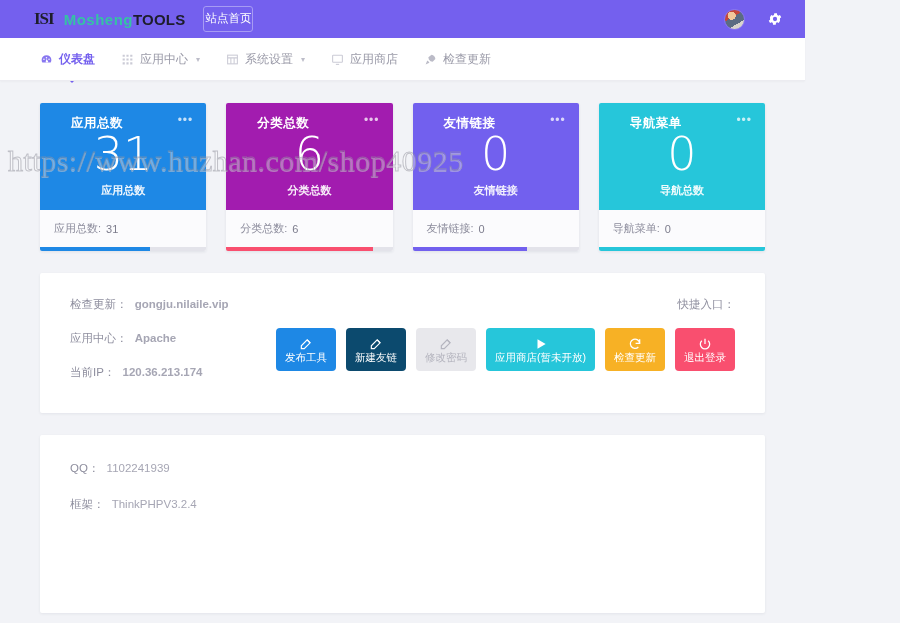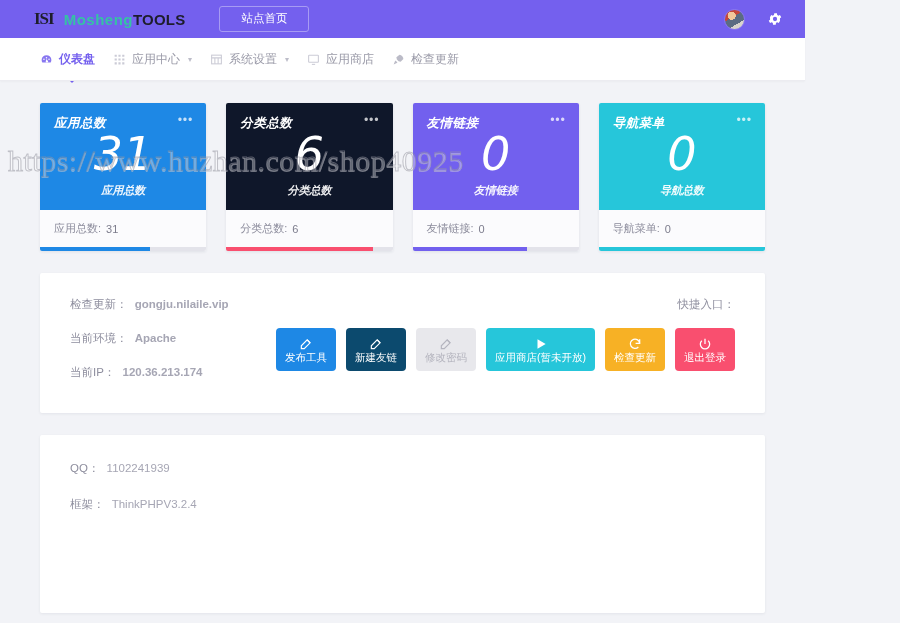--- a/index.html
+++ b/index.html
@@ -19,39 +19,39 @@
   }
   .logo-wrap { display: flex; align-items: center; margin-left: 34px; }
   .logo-mark {
     font-family: "Liberation Serif", "DejaVu Serif", serif;
     font-size: 17px; font-weight: bold; color: #1d1d2b;
     letter-spacing: -1px; margin-right: 10px;
   }
   .logo-a { color: #35c2a5; font-size: 15px; font-weight: bold; letter-spacing: .5px; }
   .logo-b { color: #1d1d2b; font-size: 15px; font-weight: bold; letter-spacing: .2px; }
   .site-home-btn {
-    margin-left: 34px; border: 1px solid #a79bf3; border-radius: 3px;
-    color: #ffffff; font-size: 11.5px; padding: 6px 21px; background: transparent;
+    margin-left: 18px; border: 1px solid #a79bf3; border-radius: 3px;
+    color: #ffffff; font-size: 11.5px; padding: 6px 1px; background: transparent;
     cursor: pointer; line-height: 1;
   }
   .topbar-right { position: absolute; right: 22px; top: 0; height: 38px;
                   display: flex; align-items: center; gap: 22px; }
   .avatar {
     width: 21px; height: 21px; border-radius: 50%;
     background:
       radial-gradient(circle at 35% 30%, #f2c79a 0 22%, transparent 23%),
       linear-gradient(150deg,#c4473a 0 38%, #5b6b82 38% 70%, #d9d4cc 70%);
     border: 1px solid #8b79f0; overflow: hidden;
   }
   .gear-icon { width: 16px; height: 16px; color: #fff; }
 
   
   .navbar {
     height: 43px; background: #ffffff; border-bottom: 1px solid #ececf1;
-    display: flex; align-items: center; padding-left: 40px; gap: 18px;
+    display: flex; align-items: center; padding-left: 40px; gap: 26px;
     box-shadow: 0 1px 2px rgba(0,0,0,.03);
   }
   .nav-item {
     display: flex; align-items: center; gap: 6px;
     font-size: 12px; color: #9a9aa8; cursor: pointer; white-space: nowrap;
   }
   .nav-item.active { color: #7460ee; font-weight: 600; }
   .nav-item .nico { width: 13px; height: 12px; display: inline-block; opacity: .85; }
   .caret { font-size: 8px; margin-left: 2px; color: #bdbdc9; }
 
@@ -67,21 +67,21 @@
     width: 0; height: 0; border-left: 14px solid transparent;
     border-right: 14px solid transparent; border-top: 14px solid #7460ee;
   }
 
   
   .cards { display: flex; gap: 20px; padding-top: 22px; }
   .card {
     flex: 1; background: #ffffff; border-radius: 2px;
     box-shadow: 0 1px 3px rgba(30,40,70,.09); overflow: hidden;
   }
-  .card-body { height: 107px; position: relative; padding: 12px 14px 0 14px; font-style: italic; }
+  .card-body { height: 107px; position: relative; padding: 12px 14px 0 31px; }
   .card-title { font-size: 12.5px; color: #ffffff; font-weight: 600; letter-spacing: .5px; }
   .card-dots {
     position: absolute; right: 13px; top: 13px; color: rgba(255,255,255,.75);
     font-size: 12px; letter-spacing: 1px; line-height: 8px; cursor: pointer;
   }
   .card-num {
     position: absolute; left: 0; right: 0; top: 28px; text-align: center;
     font-size: 46px; color: #ffffff; font-weight: 300; line-height: 1;
     font-family: "DejaVu Sans", sans-serif;
   }
@@ -229,21 +229,21 @@
         <div class="card-foot">
           <b>应用总数:</b>
           <span class="v">31</span>
         </div>
         <div class="bar-track">
           <div class="bar-fill" style="width:66%;background:#1e88e5"></div>
         </div>
       </div>
 
       <div class="card">
-        <div class="card-body" style="background:#0f172a">
+        <div class="card-body" style="background:#a21caf">
           <div class="card-title">分类总数</div>
           <div class="card-dots">•••</div>
           <div class="card-num">6</div>
           <div class="card-sub">分类总数</div>
         </div>
         <div class="card-foot">
           <b>分类总数:</b>
           <span class="v">6</span>
         </div>
         <div class="bar-track">
@@ -284,21 +284,21 @@
       </div>
     </div>
 
     <div class="panel panel-info">
       <div class="info-left">
         <div class="info-row">
           <span class="lbl">检查更新：</span>
           <span class="val">gongju.nilaile.vip</span>
         </div>
         <div class="info-row">
-          <span class="lbl">当前环境：</span>
+          <span class="lbl">应用中心：</span>
           <span class="val">Apache</span>
         </div>
         <div class="info-row">
           <span class="lbl">当前IP：</span>
           <span class="val">120.36.213.174</span>
         </div>
       </div>
 
       <div class="info-right">
         <div class="quick-label">快捷入口：</div>

